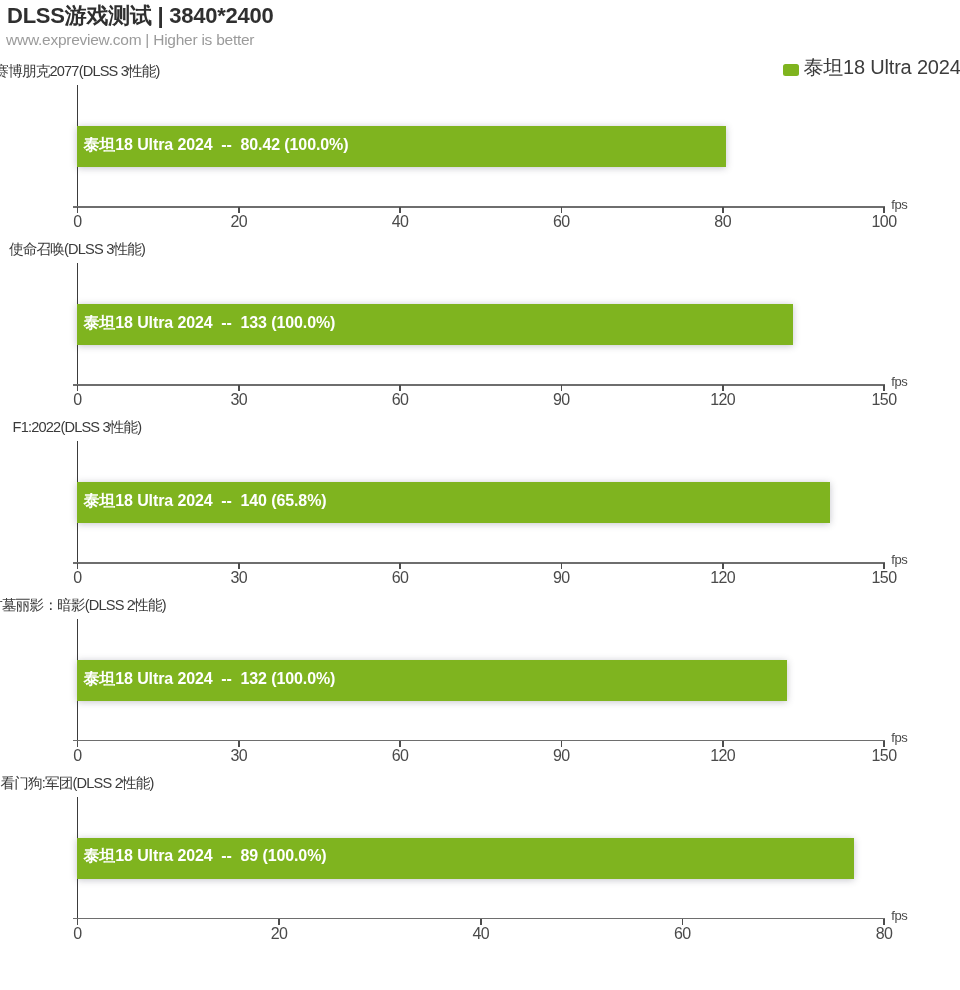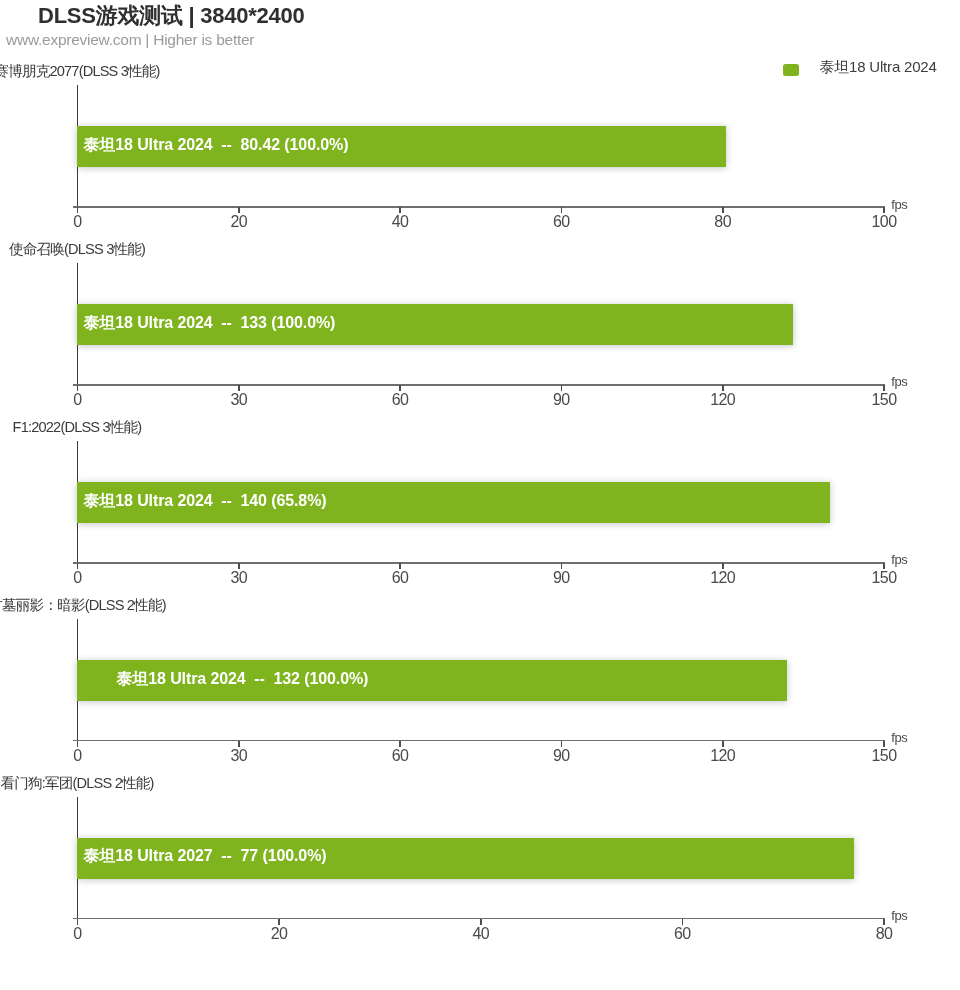--- a/index.html
+++ b/index.html
@@ -1,25 +1,25 @@
 <!DOCTYPE html>
 <html><head>
 <meta charset="utf-8">
 <title>DLSS</title>
 <style>
   html,body{margin:0;padding:0;}
   body{width:960px;height:990px;background:#ffffff;
        font-family:"Liberation Sans","DejaVu Sans",sans-serif;
        overflow:hidden;}
   #root{position:relative;width:960px;height:990px;background:#fff;}
-  .hdr-title{position:absolute;left:7px;top:0.5px;font-size:22px;font-weight:bold;color:#2f2f2f;white-space:nowrap;letter-spacing:-0.25px;margin-left:31px;}
+  .hdr-title{position:absolute;left:7px;top:0.5px;font-size:22px;font-weight:bold;color:#2f2f2f;white-space:nowrap;letter-spacing:-0.25px;}
   .hdr-sub{position:absolute;left:6px;top:31px;font-size:15.5px;color:#9b9b9b;white-space:nowrap;letter-spacing:-0.25px;}
   .legend{position:absolute;left:783px;top:64px;display:flex;align-items:flex-start;}
   .legend-sw{width:15.5px;height:12px;border-radius:2.5px;background:#7fb41f;}
-  .legend-lbl{margin-left:21px;font-size:15px;color:#3c3c3c;white-space:nowrap;line-height:12px;letter-spacing:-0.2px;position:relative;top:-3px;}
+  .legend-lbl{margin-left:5px;font-size:20px;color:#3c3c3c;white-space:nowrap;line-height:12px;letter-spacing:-0.2px;position:relative;top:-3px;}
   .panel{position:absolute;left:0;width:960px;height:1px;}
   .ptitle{position:absolute;left:77px;font-size:14.6px;color:#3a3a3a;white-space:nowrap;transform:translateX(-50%);letter-spacing:-0.82px;}
   .vaxis{position:absolute;width:1.7px;background:#3b3b3b;}
   .haxis{position:absolute;height:1.5px;background:#6e6e6e;}
   .tick{position:absolute;width:1.7px;height:6px;background:#4d4d4d;}
   .ticklbl{position:absolute;font-size:16px;color:#4a4a4a;transform:translateX(-50%);white-space:nowrap;letter-spacing:-0.6px;}
   .fps{position:absolute;font-size:13px;color:#4a4a4a;white-space:nowrap;letter-spacing:-0.35px;}
   .bar{position:absolute;background:#7fb41f;box-shadow:0 1px 7px rgba(70,70,90,0.32);}
   .barlbl{position:absolute;font-size:16px;color:#ffffff;white-space:pre;letter-spacing:-0.1px;font-weight:bold;}
 </style>
@@ -105,34 +105,34 @@
         <div class="tick" style="left: 399.19px; top: 0px;"></div>
         <div class="ticklbl" style="left: 400.04px; top: 6px;">60</div>
         <div class="tick" style="left: 560.51px; top: 0px;"></div>
         <div class="ticklbl" style="left: 561.36px; top: 6px;">90</div>
         <div class="tick" style="left: 721.83px; top: 0px;"></div>
         <div class="ticklbl" style="left: 722.68px; top: 6px;">120</div>
         <div class="tick" style="left: 883.15px; top: 0px;"></div>
         <div class="ticklbl" style="left: 884px; top: 6px;">150</div>
         <div class="fps" style="left: 891.2px; top: -10.5px;">fps</div>
         <div class="bar" style="left: 77.4px; width: 709.808px; height: 41px; top: -80.8px;"></div>
-        <div class="barlbl" style="left: 83.4px; top: -72.2px; margin-left: 33px;">泰坦18 Ultra 2024  --  132 (100.0%)</div>
+        <div class="barlbl" style="left: 83.4px; top: -72.2px;">泰坦18 Ultra 2024  --  132 (100.0%)</div>
       </div>
       <div class="panel" style="top: 918.6px;">
         <div class="ptitle" style="top: -145px;">看门狗:军团(DLSS 2性能)</div>
         <div class="vaxis" style="left: 76.55px; top: -122px; height: 126px;"></div>
         <div class="haxis" style="left: 73.4px; top: -0.75px; width: 811.2px;"></div>
         <div class="tick" style="left: 76.55px; top: 0px;"></div>
         <div class="ticklbl" style="left: 77.4px; top: 6px;">0</div>
         <div class="tick" style="left: 278.2px; top: 0px;"></div>
         <div class="ticklbl" style="left: 279.05px; top: 6px;">20</div>
         <div class="tick" style="left: 479.85px; top: 0px;"></div>
         <div class="ticklbl" style="left: 480.7px; top: 6px;">40</div>
         <div class="tick" style="left: 681.5px; top: 0px;"></div>
         <div class="ticklbl" style="left: 682.35px; top: 6px;">60</div>
         <div class="tick" style="left: 883.15px; top: 0px;"></div>
         <div class="ticklbl" style="left: 884px; top: 6px;">80</div>
         <div class="fps" style="left: 891.2px; top: -10.5px;">fps</div>
         <div class="bar" style="left: 77.4px; width: 776.352px; height: 41px; top: -80.8px;"></div>
-        <div class="barlbl" style="left: 83.4px; top: -72.2px;">泰坦18 Ultra 2027  --  77 (100.0%)</div>
+        <div class="barlbl" style="left: 83.4px; top: -72.2px;">泰坦18 Ultra 2024  --  89 (100.0%)</div>
       </div>
     </div>
 </div>
 
 </body></html>

